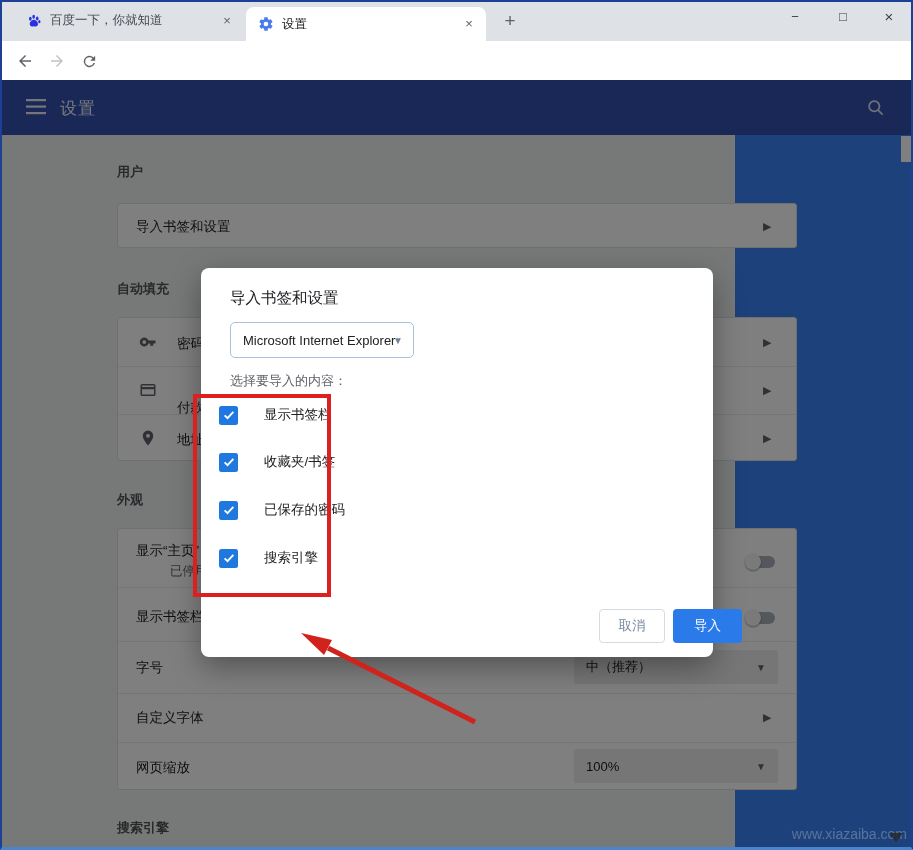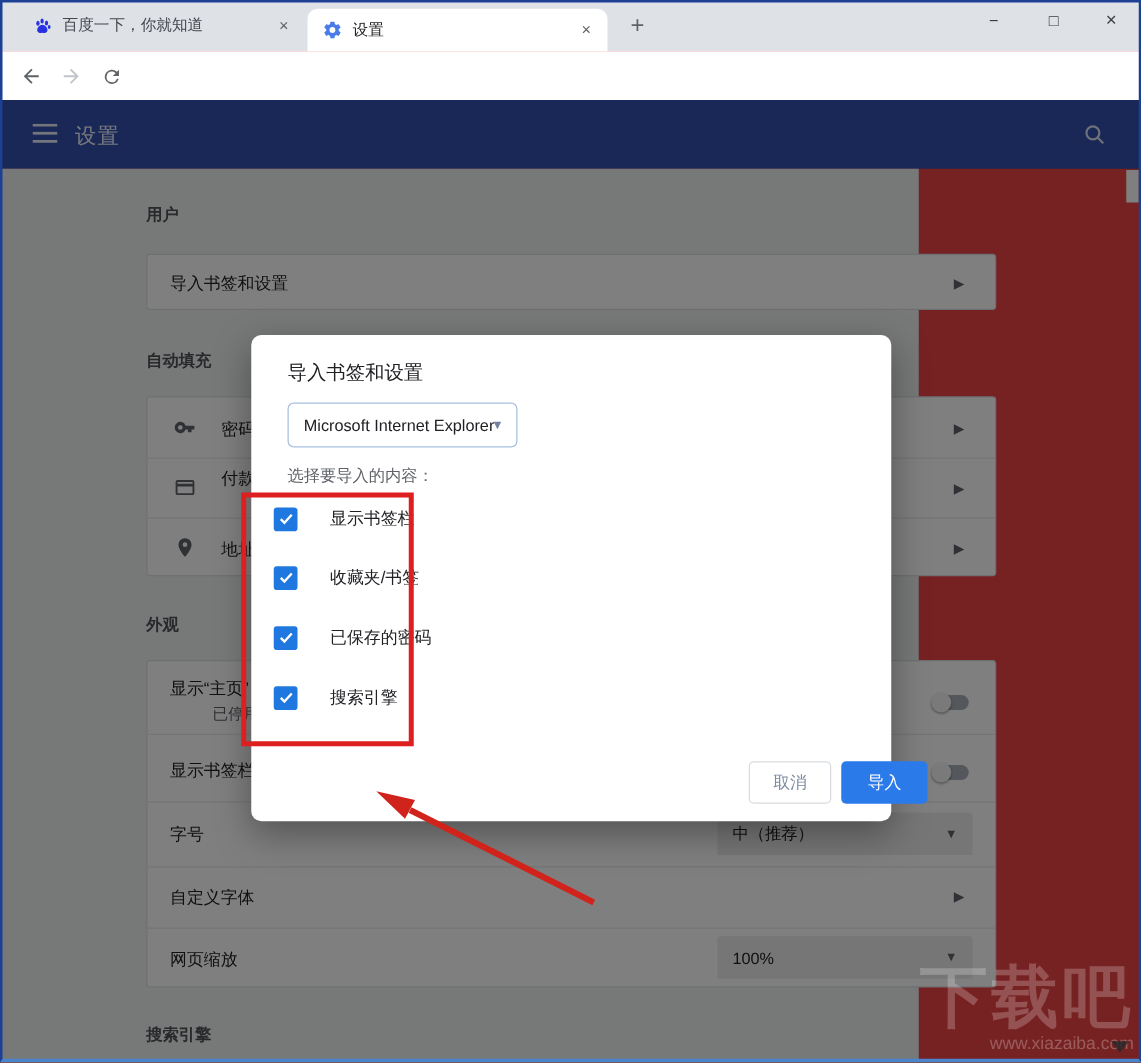--- a/index.html
+++ b/index.html
@@ -1,20 +1,20 @@
 <!DOCTYPE html>
 <html><head>
 <meta charset="utf-8">
 <style>
   * { margin:0; padding:0; box-sizing:border-box; }
   html,body { background:#555; }
   body { font-family:"Liberation Sans", sans-serif; }
   #window {
     position:relative; width:913px; height:850px; margin:0 auto;
-    background:#ef4444; overflow:hidden;
+    background:#3b82f6; overflow:hidden;
     font-family:"Liberation Sans", sans-serif;
   }
   .abs { position:absolute; }
   .win-border { position:absolute; inset:0; border:2px solid #1c4094; border-bottom:3px solid #4a84cd; z-index:99; pointer-events:none; }
 
   
   .tabstrip { position:absolute; left:0; top:0; width:913px; height:41px; background:#dee1e6; }
   .tab { position:absolute; top:0; height:41px; display:flex; align-items:center; font-size:12.5px; color:#45494e; }
   .tab.inactive { left:14px; width:230px; }
   .tab.active { left:246px; width:240px; background:#fff; border-radius:8px 8px 0 0; top:7px; height:34px; color:#202124; }
@@ -189,21 +189,21 @@
         <span class="row-label abs" style="left:59px;top:17px;">密码</span>
         <span class="arrow-r" style="top:18px;">▶</span>
       </div>
       <div class="divider" style="top:48px;"></div>
       <div>
         <span class="abs" style="left:21px;top:63px;">
           <svg viewBox="0 0 24 24" width="18" height="18" fill="#5f6368">
               <path d="M20 4H4a2 2 0 0 0-2 2v12a2 2 0 0 0 2 2h16a2 2 0 0 0 2-2V6a2 2 0 0 0-2-2zm0 14H4v-7h16v7zm0-10H4V6h16v2z"></path>
             </svg>
         </span>
-        <span class="row-label abs" style="left:59px;top:56px;">付款</span>
+        <span class="row-label abs" style="left:59px;top:81px;">付款</span>
         <span class="arrow-r" style="top:66px;">▶</span>
       </div>
       <div class="divider" style="top:96px;"></div>
       <div>
         <span class="abs" style="left:21px;top:111px;">
           <svg viewBox="0 0 24 24" width="18" height="18" fill="#5f6368">
               <path d="M12 2a7 7 0 0 0-7 7c0 5.25 7 13 7 13s7-7.75 7-13a7 7 0 0 0-7-7zm0 9.5a2.5 2.5 0 1 1 0-5 2.5 2.5 0 0 1 0 5z"></path>
             </svg>
         </span>
         <span class="row-label abs" style="left:59px;top:113px;">地址</span>
@@ -251,21 +251,20 @@
       </div>
     </div>
 
     <div class="sec-title" style="top:684px;">搜索引擎</div>
     <div class="scroll-thumb" style="top:1px;"></div>
   </div>
 
   <div class="overlay"></div>
 
   <div class="watermark">
-    <div class="wm-title">下载吧</div>
     <div class="wm-url">www.xiazaiba.com</div>
   </div>
   <div class="wm-tri"></div>
 
   <div class="dialog">
     <div class="dlg-title">导入书签和设置</div>
     <div class="dlg-select">
       <span>Microsoft Internet Explorer</span>
       <span class="caret">▼</span>
     </div>

